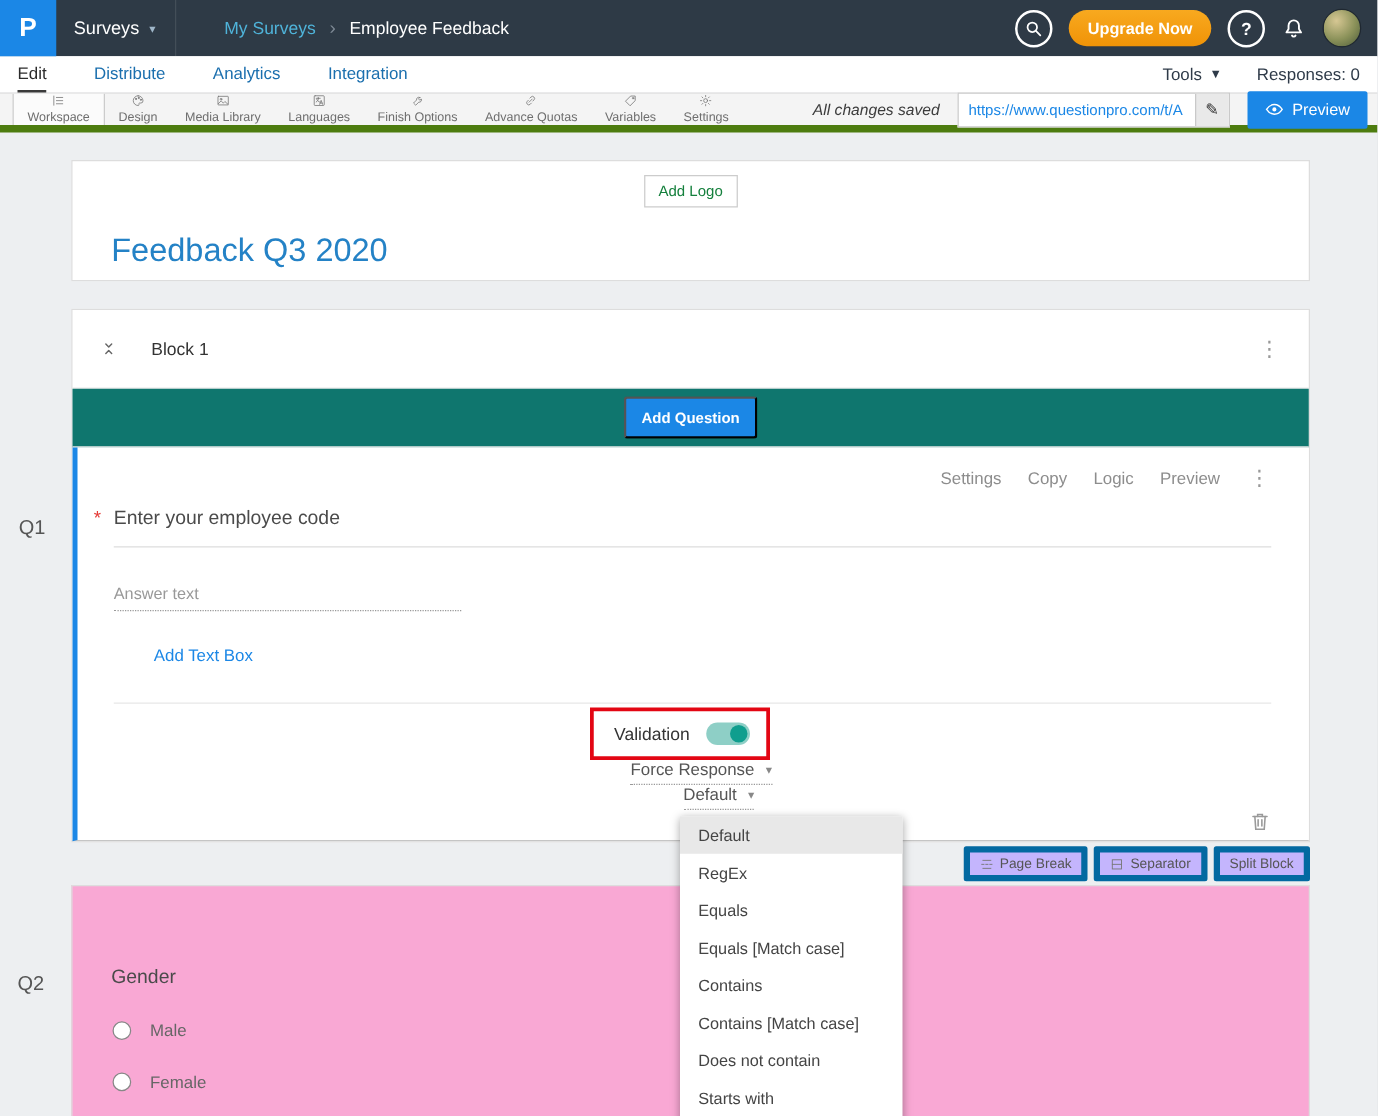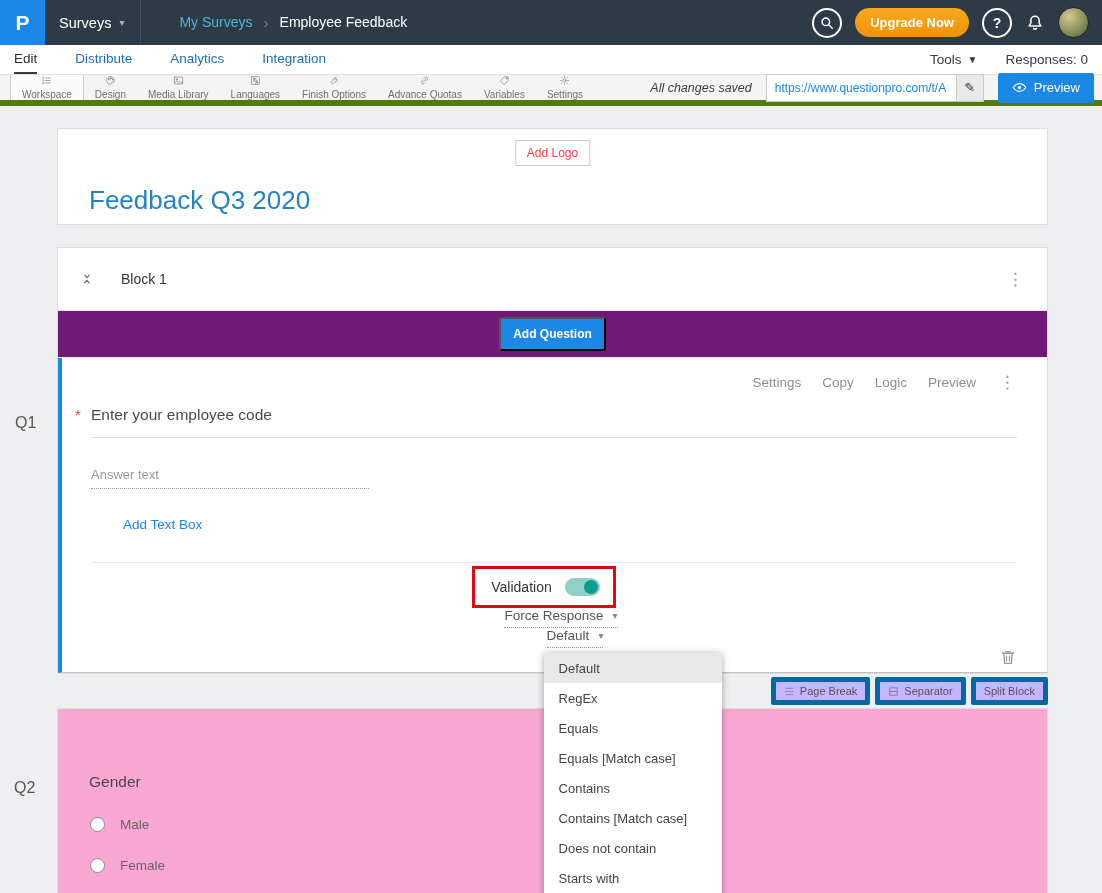--- a/index.html
+++ b/index.html
@@ -37,29 +37,29 @@
   .toolbar-right { margin-left: auto; display: flex; align-items: center; gap: 14px; padding-right: 8px; }
   .save-status { font-style: italic; font-size: 12.5px; color: #3c3c3c; white-space: nowrap; }
   .url-box { display: flex; align-items: stretch; height: 28px; border: 1px solid #c9c9c9; background: #fff; width: 218px; }
   .url-text { color: #1b87e6; font-size: 12px; line-height: 26px; padding: 0 8px; white-space: nowrap; overflow: hidden; flex: 1; cursor: text; }
   .url-edit { width: 27px; background: #e9e9e9; border-left: 1px solid #c9c9c9; display: flex; align-items: center; justify-content: center; font-size: 13px; color: #333; cursor: pointer; }
   .preview-btn { height: 30px; background: #1b87e6; color: #fff; font-size: 13px; display: flex; align-items: center; gap: 7px; padding: 0 14px; border-radius: 2px; cursor: pointer; }
 
   
   .content { width: 991px; margin: 22px 0 0 57px; }
   .survey-card { background: #fff; border: 1px solid #ddd; height: 97px; position: relative; }
-  .add-logo { position: absolute; top: 11px; left: 50%; transform: translateX(-50%); border: 1px solid #ccc; background: #fff; font-size: 12px; color: #ef4444; padding: 5px 11px; cursor: pointer; }
+  .add-logo { position: absolute; top: 11px; left: 50%; transform: translateX(-50%); border: 1px solid #ccc; background: #fff; font-size: 12px; color: #15803d; padding: 5px 11px; cursor: pointer; }
   .survey-title { position: absolute; left: 31px; top: 56px; font-size: 26px; color: #2482c6; cursor: pointer; }
 
   .block-card { margin-top: 22px; background: #fff; border: 1px solid #ddd; }
   .block-header { height: 63px; display: flex; align-items: center; padding: 0 22px; border-bottom: 1px solid #e8e8e8; }
   .collapse-btn { display: flex; align-items: center; cursor: pointer; }
   .block-title { margin-left: 27px; font-size: 14px; color: #333; cursor: pointer; }
   .kebab { margin-left: auto; color: #999; font-size: 17px; letter-spacing: 1px; cursor: pointer; }
-  .add-q-strip { height: 47px; background: #701a75; border-bottom: 1px solid #e8e8e8; display: flex; align-items: center; justify-content: center; }
+  .add-q-strip { height: 47px; background: #0f766e; border-bottom: 1px solid #e8e8e8; display: flex; align-items: center; justify-content: center; }
   .add-q-btn { background: #1b87e6; color: #fff; font-size: 12px; font-weight: bold; padding: 8px 12px; border-radius: 3px; cursor: pointer; }
 
   
   .q1 { position: relative; border-left: 4px solid #1b87e6; padding: 14px 30px 0 29px; background: #fff; border-bottom: 1px solid #c5c5c5; }
   .q-label { position: absolute; font-size: 16px; color: #555; }
   .q1 .q-label { left: -47px; top: 56px; }
   .q1-actions { display: flex; justify-content: flex-end; align-items: center; gap: 21px; color: #8d8d8d; font-size: 13.5px; }
   .q1-actions span { cursor: pointer; }
   .q1-actions .kebab { margin-left: 2px; }
   .question-row { display: flex; align-items: baseline; margin-top: 13px; padding-bottom: 13px; border-bottom: 1px solid #ddd; font-size: 15.5px; color: #4a4a4a; }

